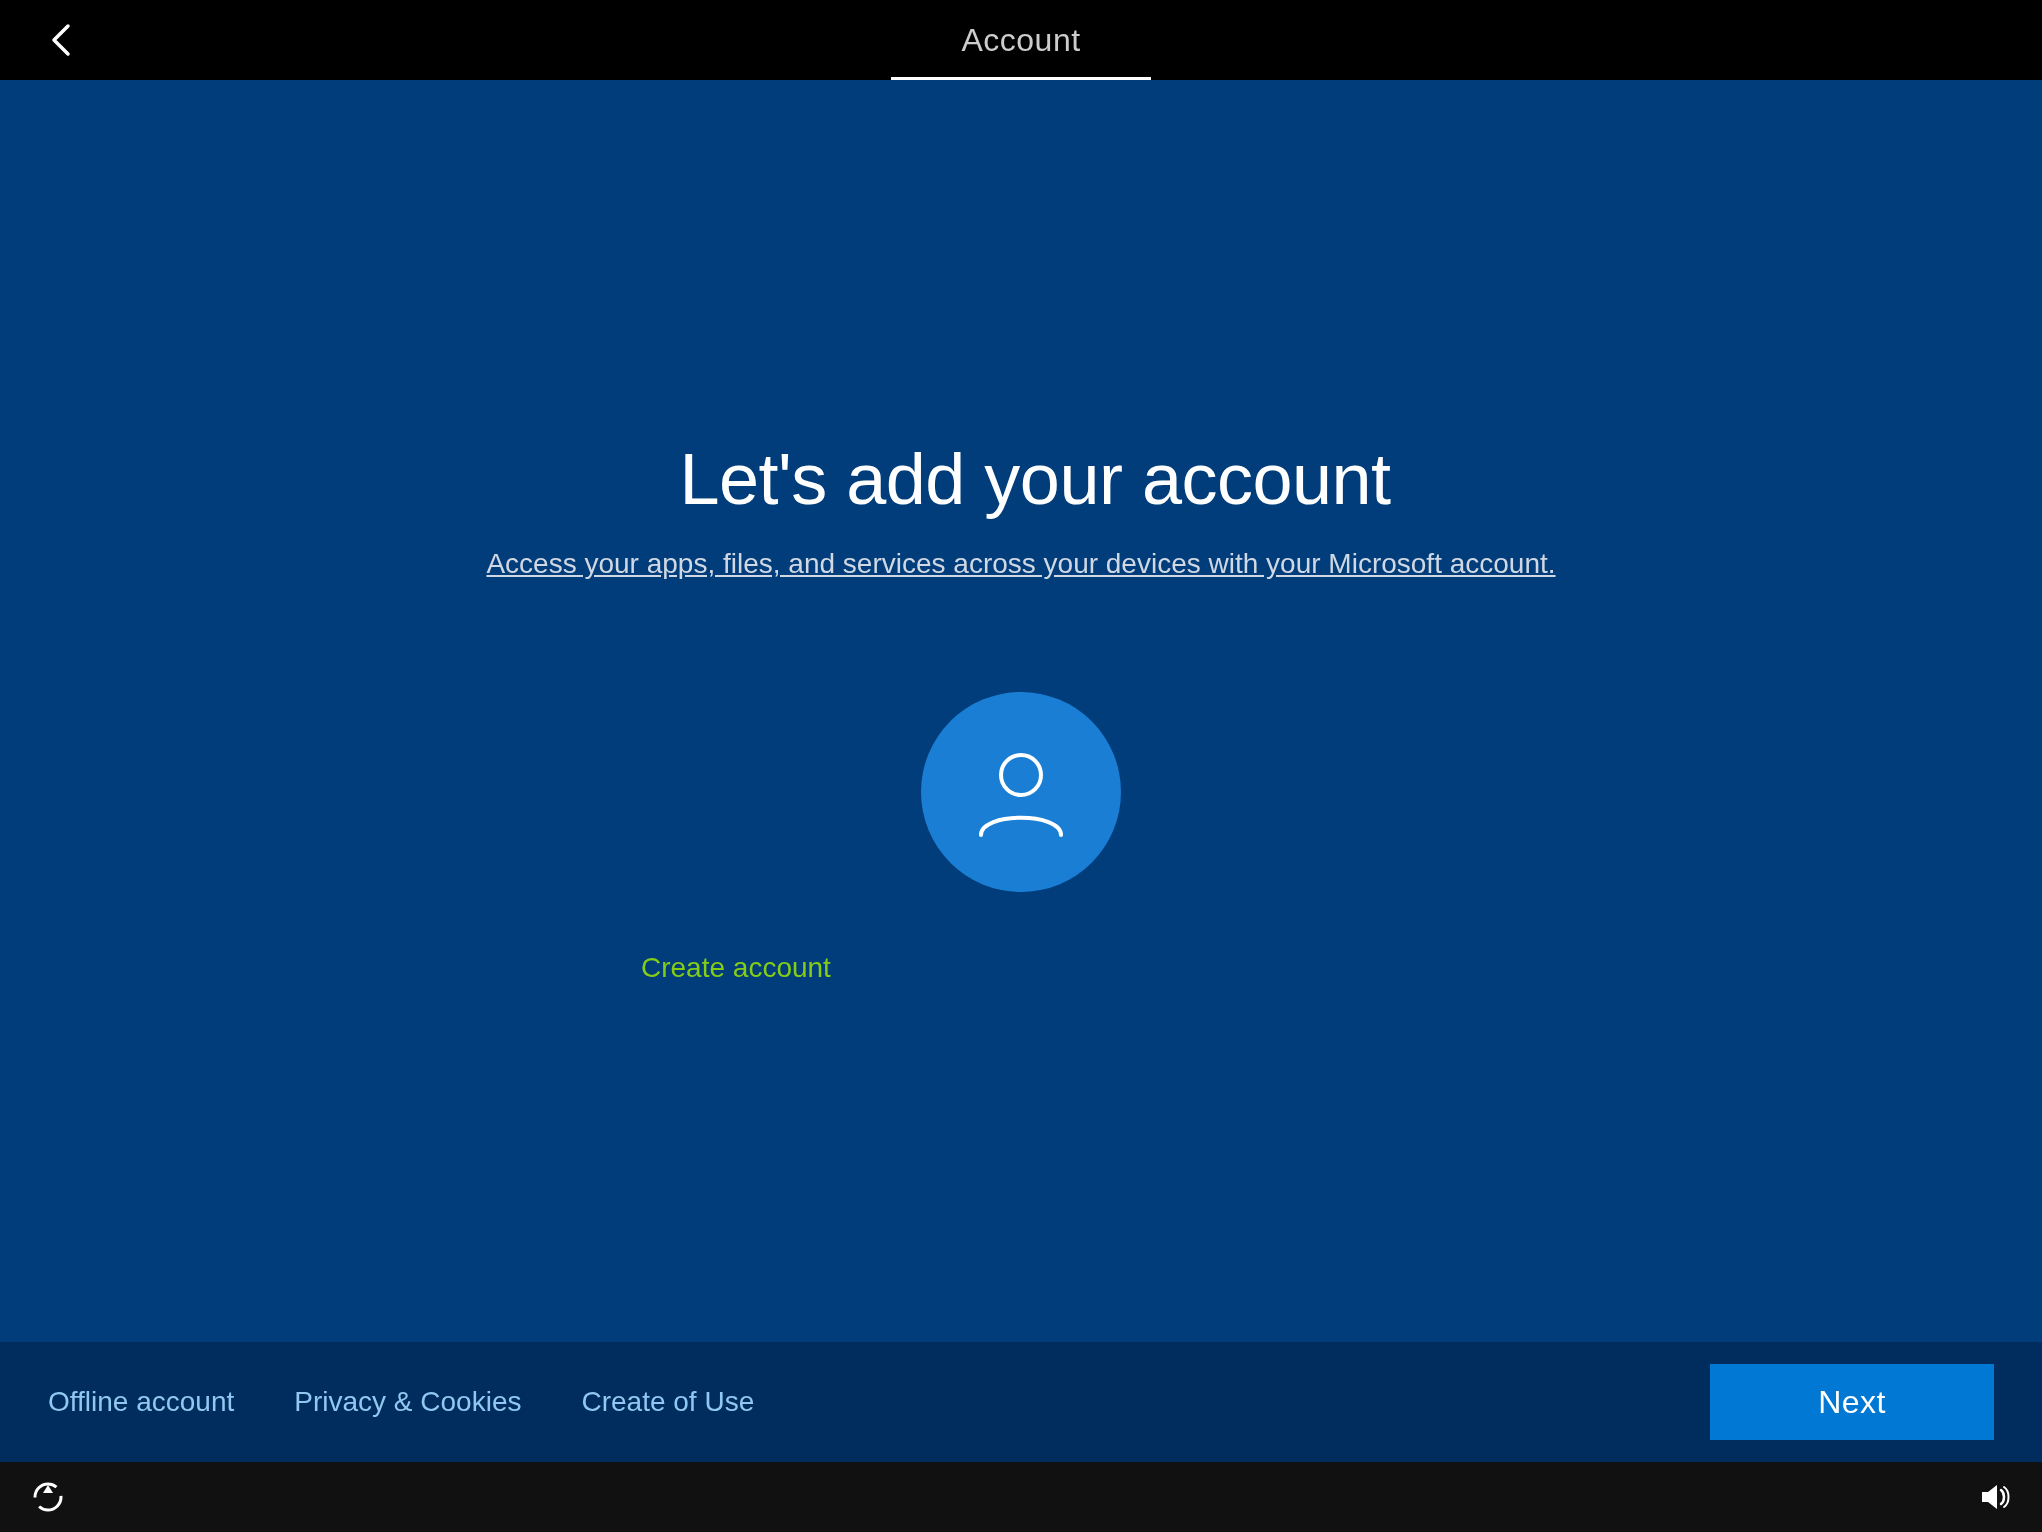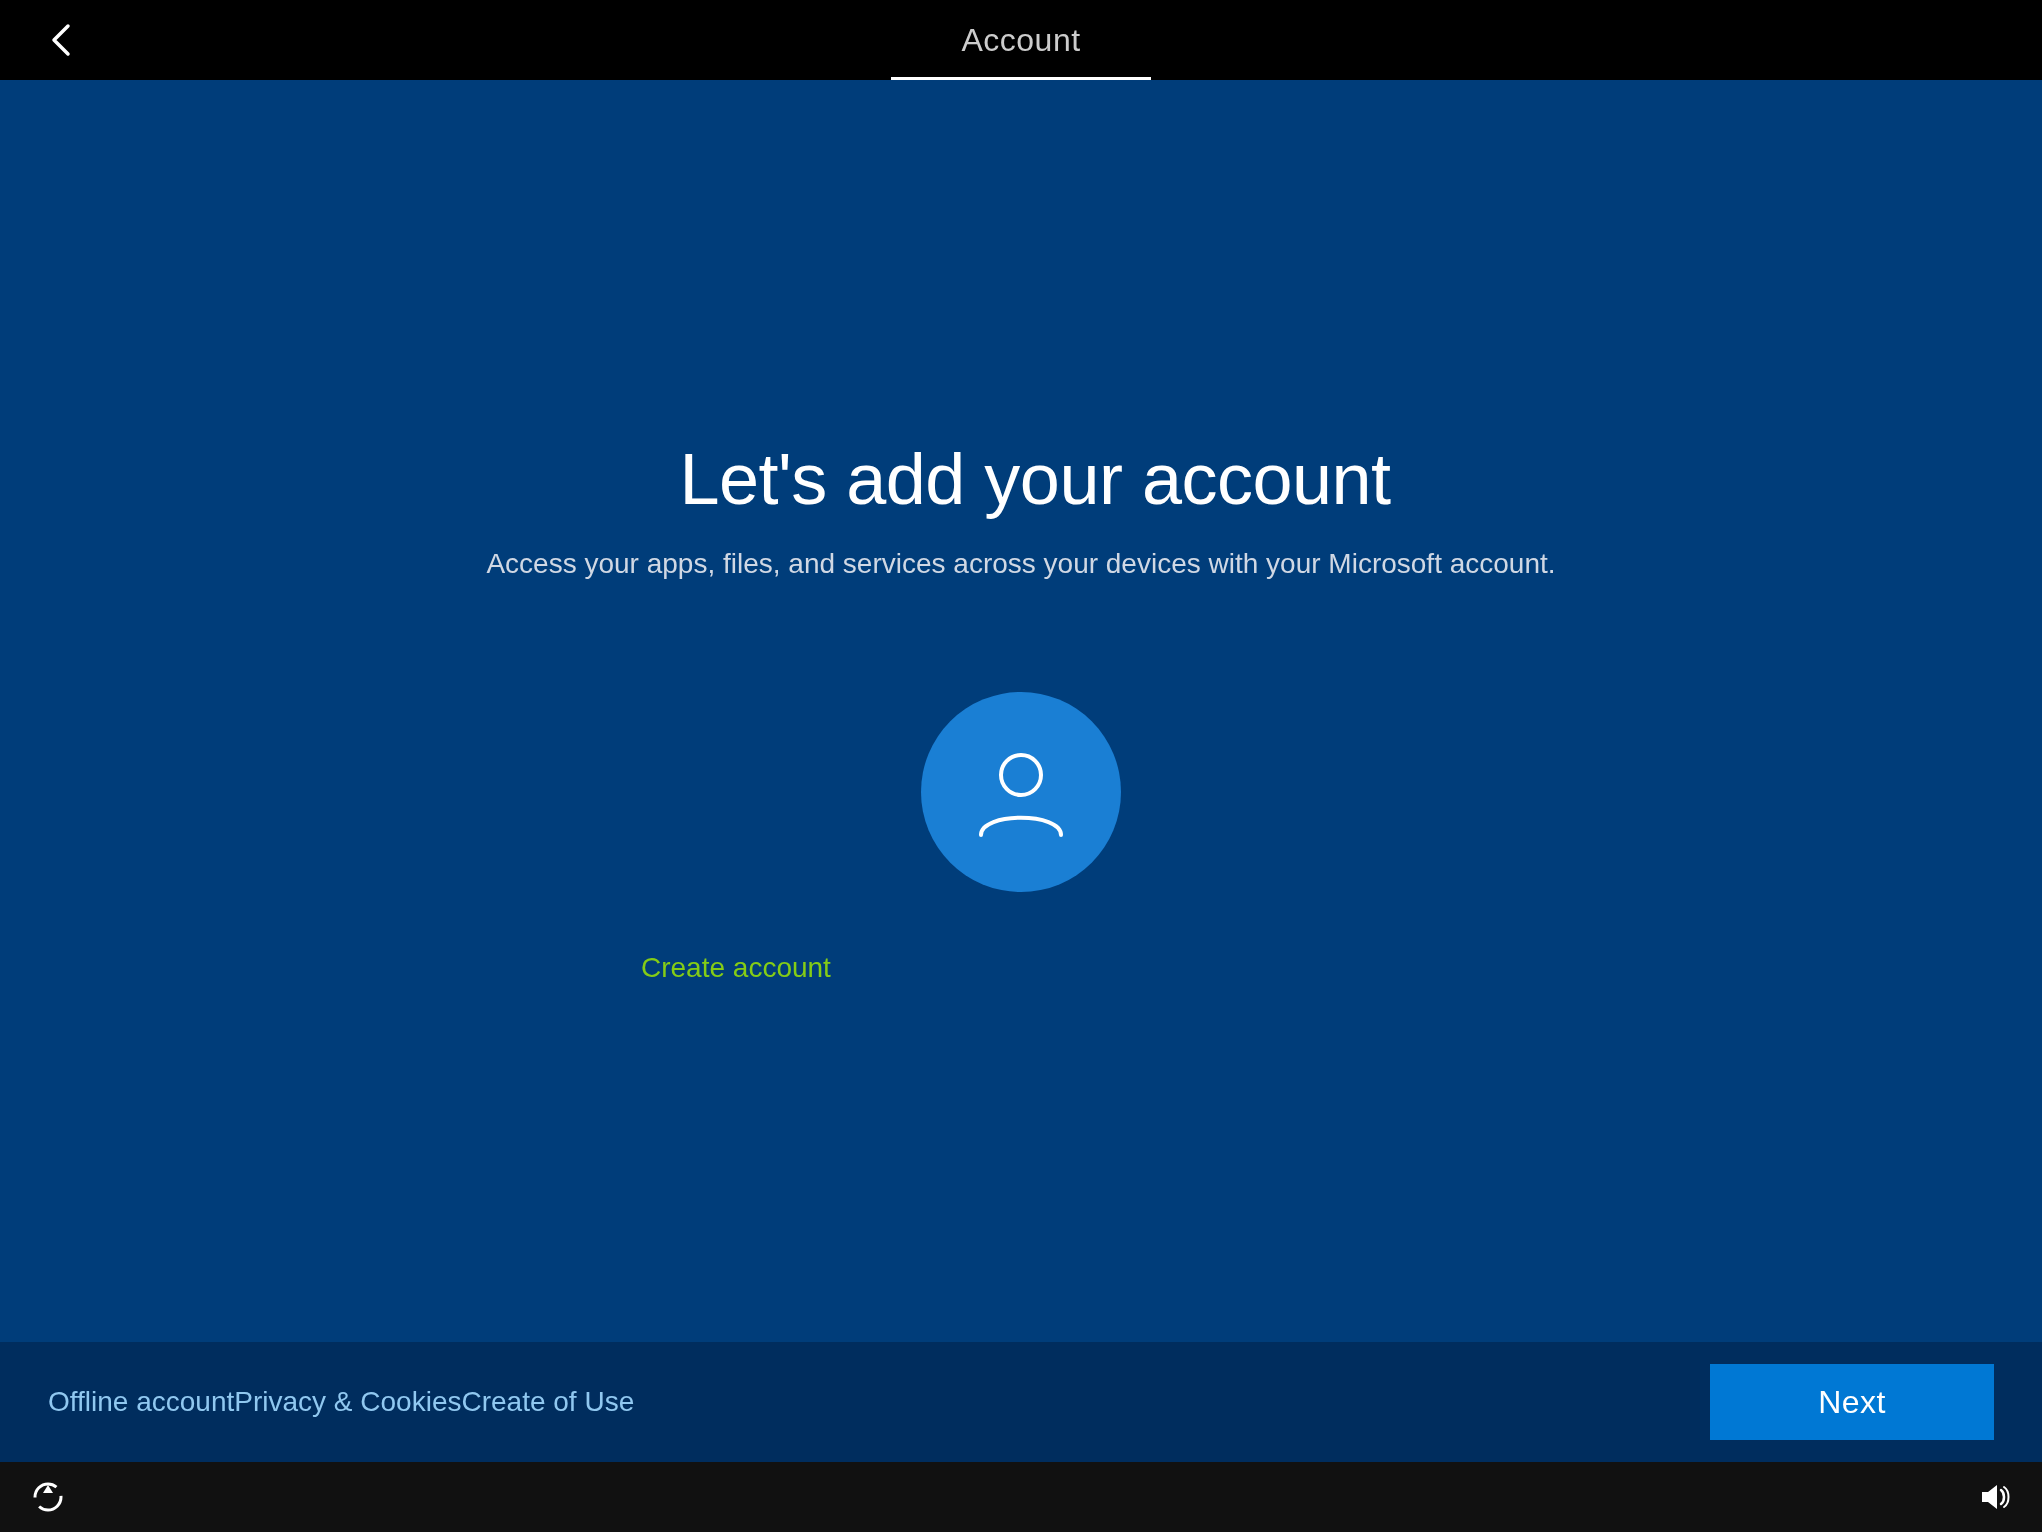--- a/index.html
+++ b/index.html
@@ -85,20 +85,21 @@
       letter-spacing: -0.5px;
       margin-left: 28px;
     }
 
     #page-subheading {
       color: #d0d8e4;
       font-size: 28px;
       font-weight: 300;
       text-align: center;
       margin-bottom: 112px;
+      text-decoration: underline;
     }
 
     #avatar-circle {
       width: 200px;
       height: 200px;
       border-radius: 50%;
       background-color: #1a7fd4;
       display: flex;
       align-items: center;
       justify-content: center;
@@ -144,20 +145,21 @@
       height: 120px;
       background-color: #002d5e;
       display: flex;
       align-items: center;
       padding: 0 48px;
       flex-shrink: 0;
     }
 
     #bottom-links {
       display: flex;
+      gap: 60px;
       flex: 1;
     }
 
     .bottom-link {
       color: #90c8f0;
       font-size: 28px;
       font-weight: 400;
       cursor: pointer;
       text-decoration: none;
       white-space: nowrap;

